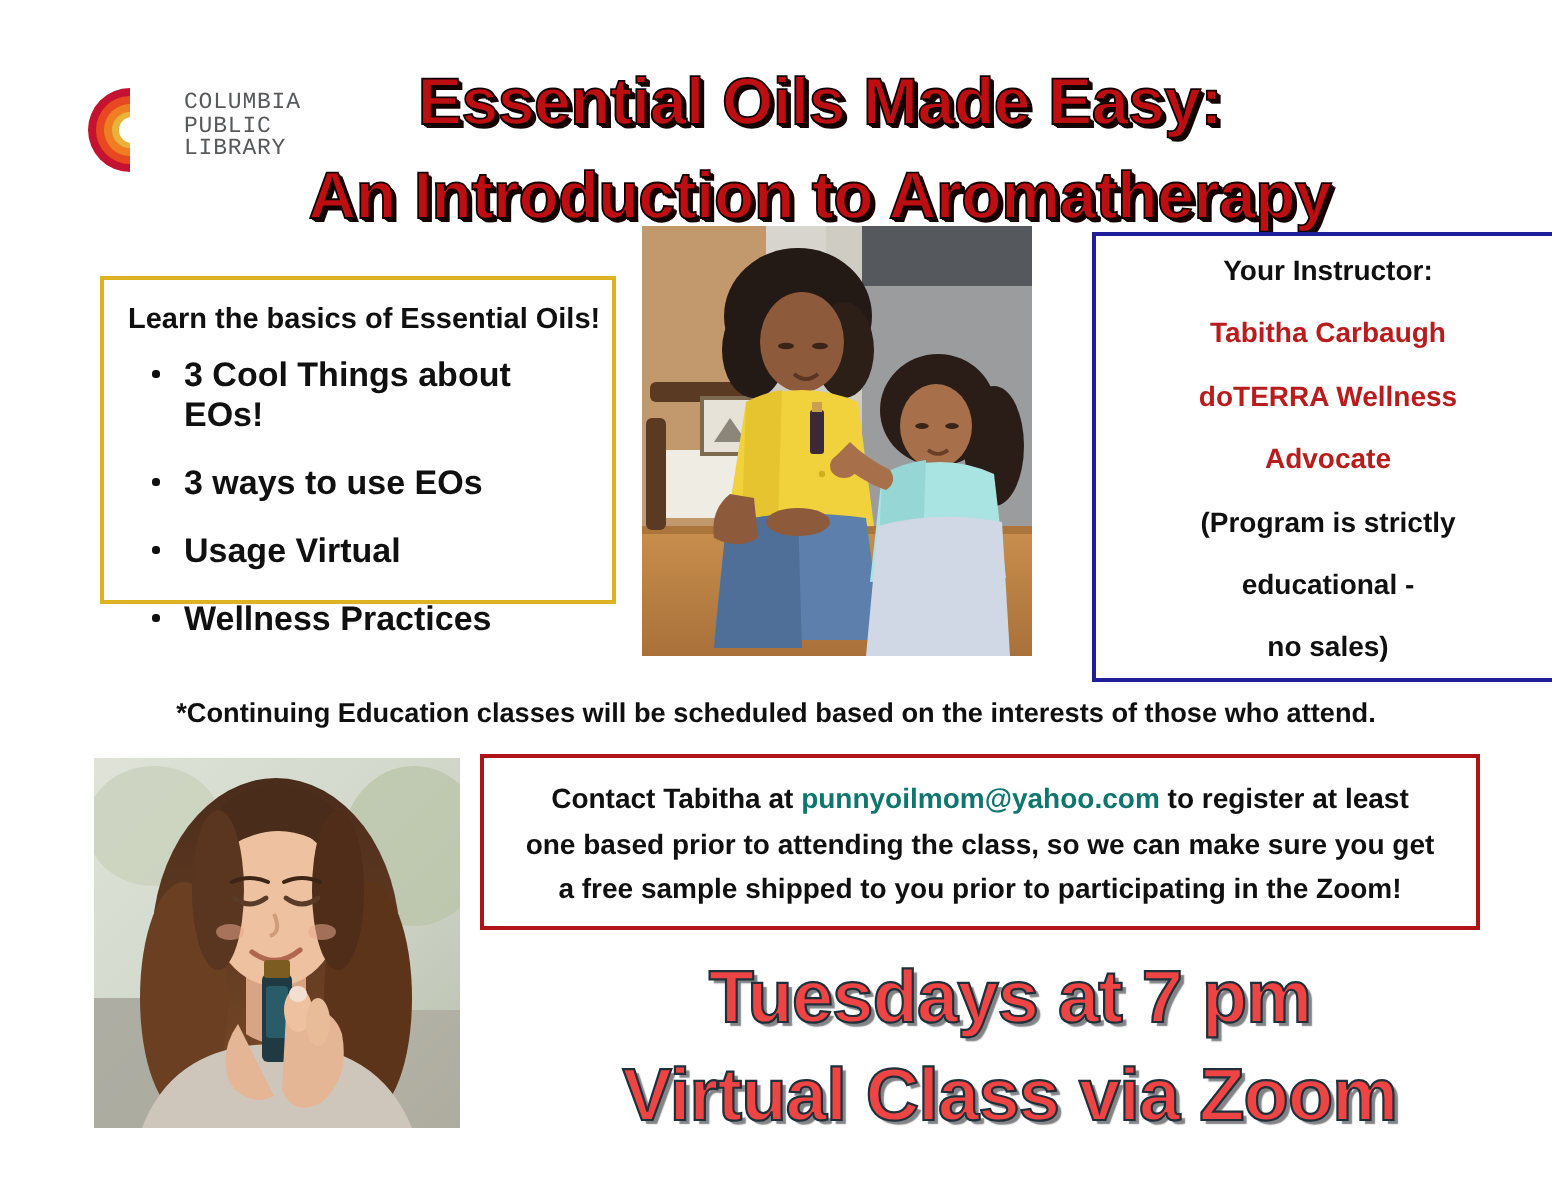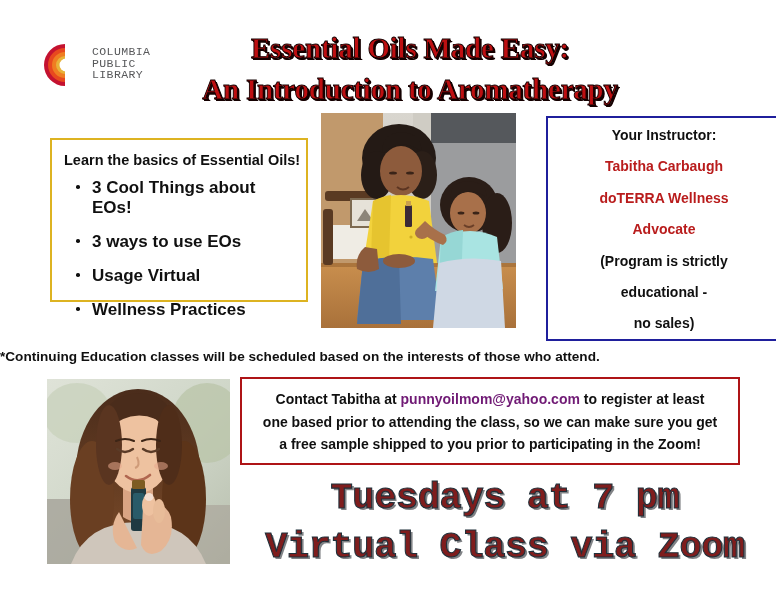--- a/index.html
+++ b/index.html
@@ -80,23 +80,23 @@
 
   
   #title-block {
     position: absolute;
     left: 150px;
     top: 28px;
     width: 520px;
     text-align: center;
   }
   #title-block .tline {
-    font-family: Liberation Serif, serif;
-    font-weight: bold;
-    font-size: 29px;
+    font-family: Liberation Sans, sans-serif;
+    font-weight: bold;
+    font-size: 33px;
     line-height: 1.42;
     color: #bd0f11;
     letter-spacing: -0.2px;
     -webkit-text-stroke: 0.9px #120000;
     text-shadow:
        1.6px 1.6px 0 #150000,
        2.2px 2.2px 0 #150000,
        0.8px 0.8px 0 #150000;
     white-space: nowrap;
   }
@@ -191,21 +191,21 @@
   #blue-box .ib-line.last {
     margin-bottom: 0;
   }
 
   
   #ce-note {
     position: absolute;
     left: 0;
     top: 349px;
     width: 776px;
-    text-align: left;
+    text-align: center;
     font-size: 13.6px;
     font-weight: bold;
     color: #101010;
   }
 
   
   #red-box {
     position: absolute;
     left: 240px;
     top: 377px;
@@ -218,37 +218,37 @@
     text-align: center;
   }
   #red-box .cb-line {
     font-size: 14px;
     font-weight: bold;
     color: #101010;
     line-height: 1.62;
     white-space: nowrap;
   }
   #red-box .email {
-    color: #701a75;
+    color: #0f766e;
   }
 
   
   #bottom-block {
     position: absolute;
     left: 250px;
     top: 474px;
     width: 510px;
     text-align: center;
   }
   #bottom-block .bline {
-    font-family: Liberation Mono, monospace;
+    font-family: Liberation Sans, sans-serif;
     font-weight: bold;
     font-size: 37px;
     line-height: 1.33;
-    color: #7f1d1d;
+    color: #ef4444;
     letter-spacing: -0.4px;
     -webkit-text-stroke: 1.1px #20303a;
     text-shadow:
        2.2px 2.2px 0.6px rgba(25,30,35,0.55);
     white-space: nowrap;
   }
 </style>
 </head>
 <body>
 

